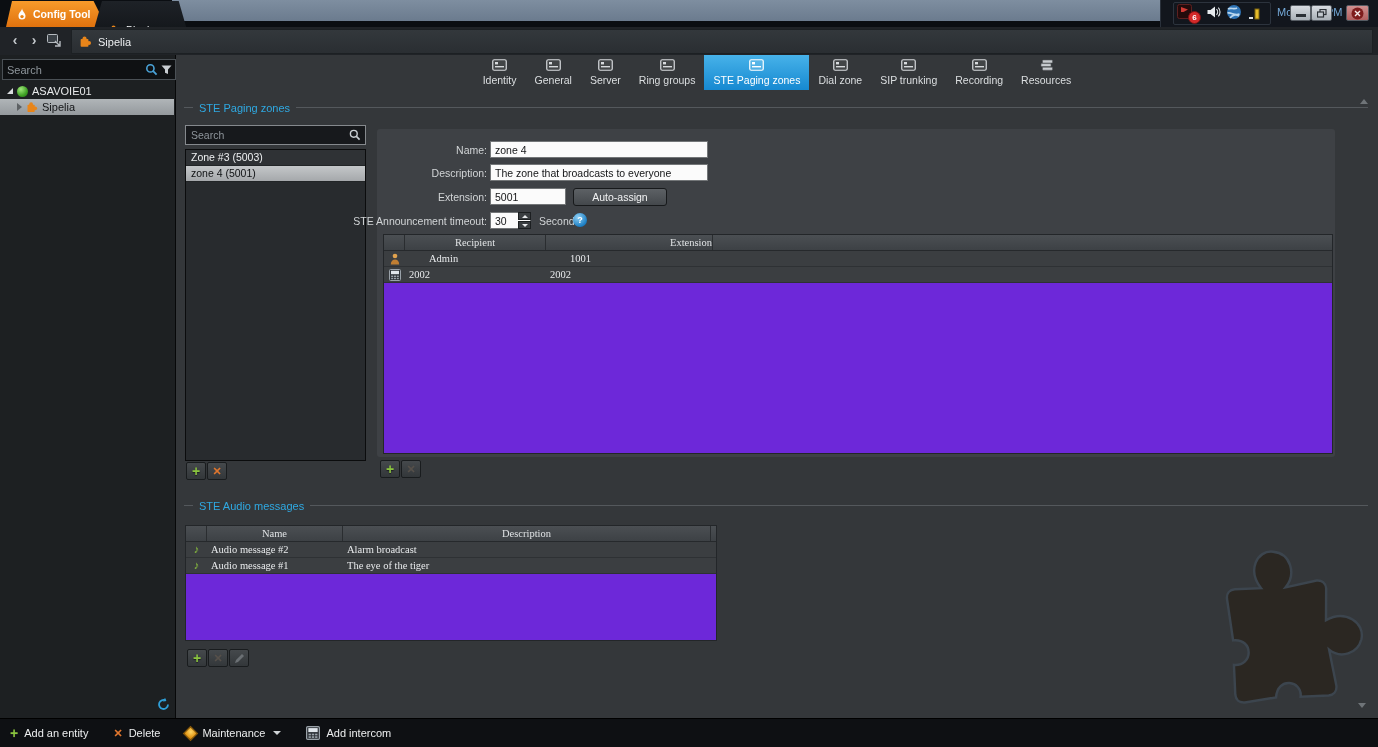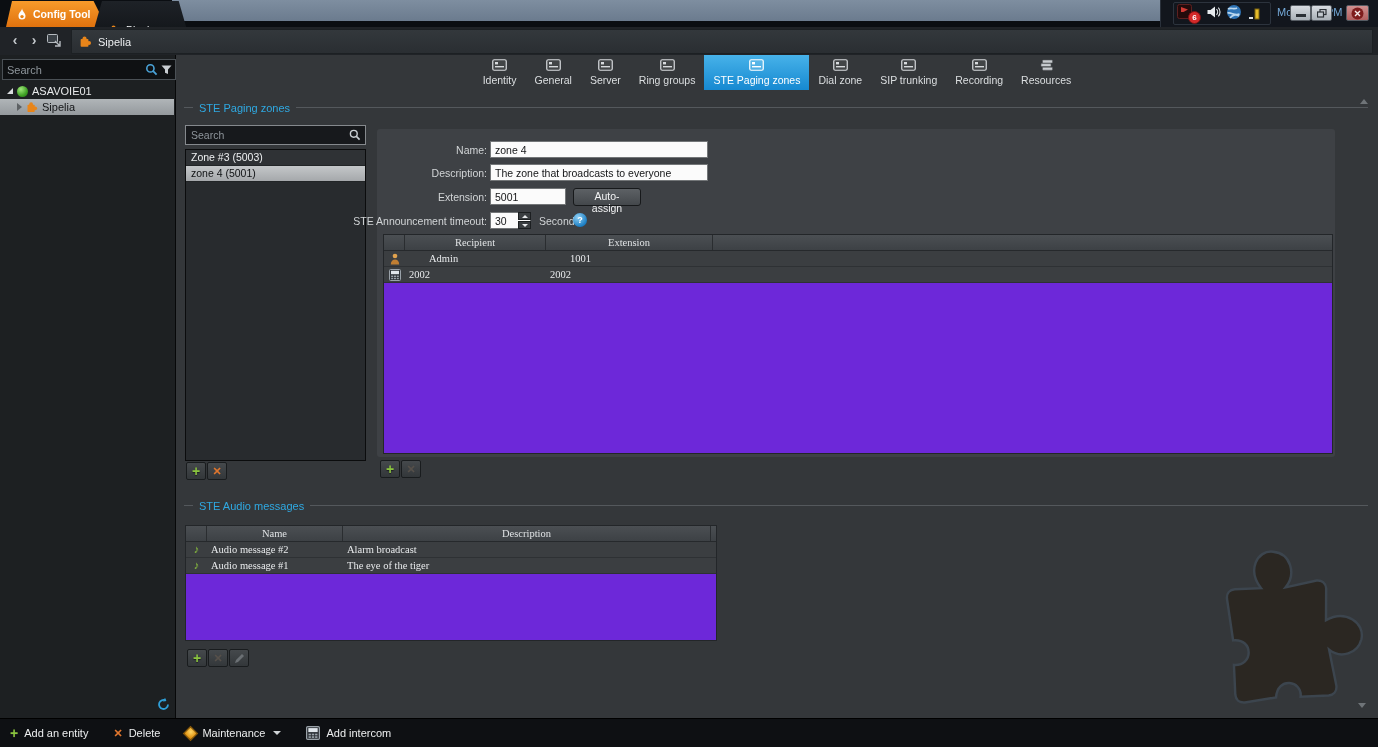--- a/index.html
+++ b/index.html
@@ -398,42 +398,42 @@
       <span class="flabel">Name:</span>
       <input class="finput" style="width: 218px;" value="zone 4">
     </div>
     <div class="frow" style="top:35px;">
       <span class="flabel">Description:</span>
       <input class="finput" style="width: 218px;" value="The zone that broadcasts to everyone">
     </div>
     <div class="frow" style="top:59px;">
       <span class="flabel">Extension:</span>
       <input class="finput" style="width: 76px;" value="5001">
-      <button class="btn" style="position:absolute;left:196px;top:0;width:68px;height:18px;">Auto-assign</button>
+      <button class="btn" style="position:absolute;left:196px;top:0;width:94px;height:18px;">Auto-assign</button>
     </div>
     <div class="frow" style="top:83px;">
       <span class="flabel">STE Announcement timeout:</span>
       <input class="finput" style="width: 41px;" value="30">
       <span class="spincol">
         <span class="spinbtn">
             <span class="spin-up"></span>
           </span>
         <span class="spinbtn">
             <span class="spin-dn"></span>
           </span>
       </span>
       <span style="position:absolute;left:162px;top:3px;color:#d2d5d7;font-size:10.5px;">Seconds</span>
       <span class="help">?</span>
     </div>
 
     <div class="dtable" style="left:6px;top:105px;right:2px;bottom:3px;">
       <div class="thead">
         <span class="th cicon"></span>
         <span class="th" style="width:141px;">Recipient</span>
-        <span class="th" style="width:167px;">Extension</span>
+        <span class="th" style="width:167px;text-align:right;">Extension</span>
         <span class="th" style="flex:1;border-right:none;"></span>
       </div>
       <div class="trow">
         <span class="td cicon">
           <svg width="10" height="12" viewBox="0 0 10 12">
               <circle cx="5" cy="3" r="2.3" fill="#e0a24e"></circle>
               <path d="M0.8 11.5c0-3.4 2-5 4.2-5s4.2 1.6 4.2 5z" fill="#c07e33"></path>
             </svg>
         </span>
         <span class="td" style="width:141px;margin-left:20px;">Admin</span>

